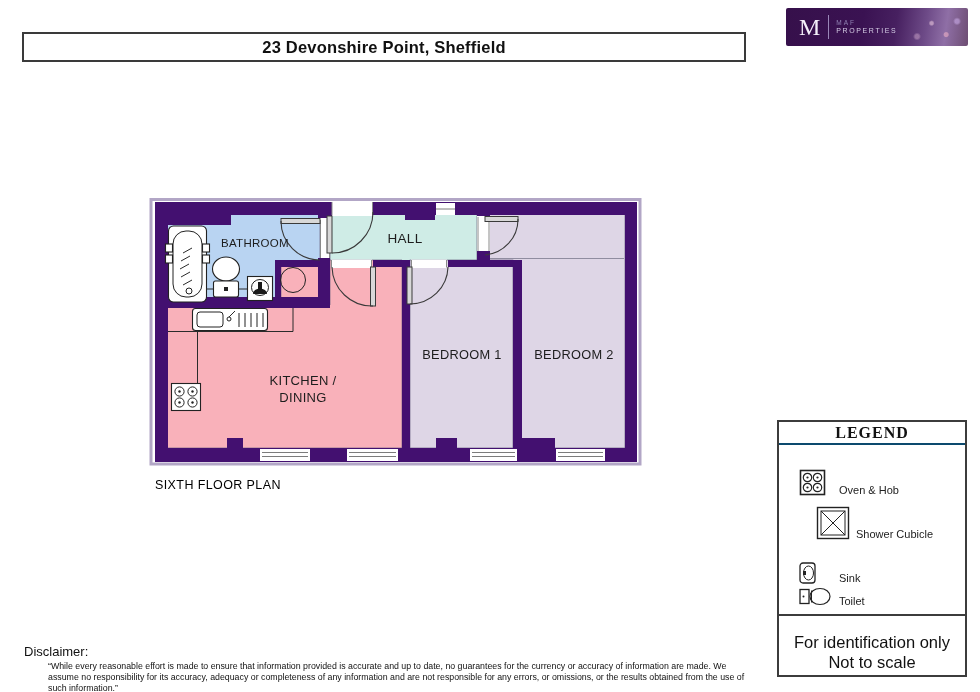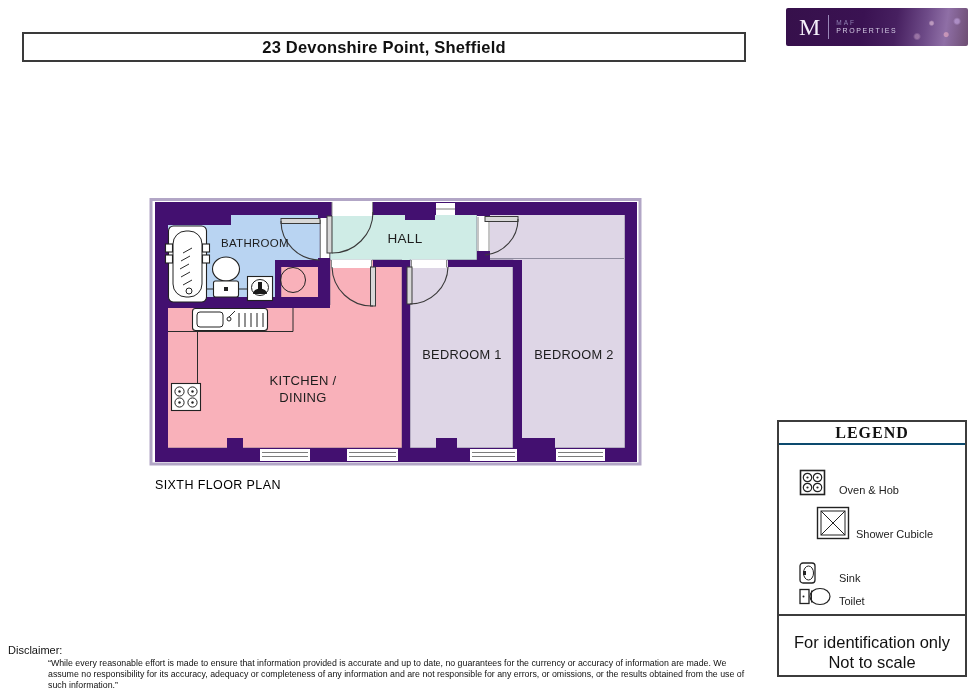--- a/index.html
+++ b/index.html
@@ -49,21 +49,21 @@
                 font-size:16px;letter-spacing:1px;color:#111;}
   .legend-items{position:relative;height:185px;}
   .legend-row{position:absolute;left:20px;right:6px;display:flex;align-items:flex-end;}
   .legend-icon{width:40px;flex:0 0 40px;display:flex;align-items:center;}
   .legend-label{font-size:11px;color:#222;}
   .legend-footer{position:absolute;left:0;right:0;bottom:0;height:43px;border-top:2px solid #3c3c3c;
                  text-align:center;font-size:16.5px;color:#111;line-height:20px;padding-top:16px;}
 
   
   .disclaimer{position:absolute;left:8px;top:644px;width:744px;color:#111;}
-  .disclaimer .dlabel{font-size:11px;margin-bottom:2px;}
+  .disclaimer .dlabel{font-size:13px;margin-bottom:2px;margin-left:16px;}
   .disclaimer .dtext{font-size:8.8px;line-height:11px;margin-left:40px;}
 </style>
 </head>
 <body>
 
 <div class="page">
 
   <div class="title-bar">
     <span>23 Devonshire Point, Sheffield</span>
   </div>

